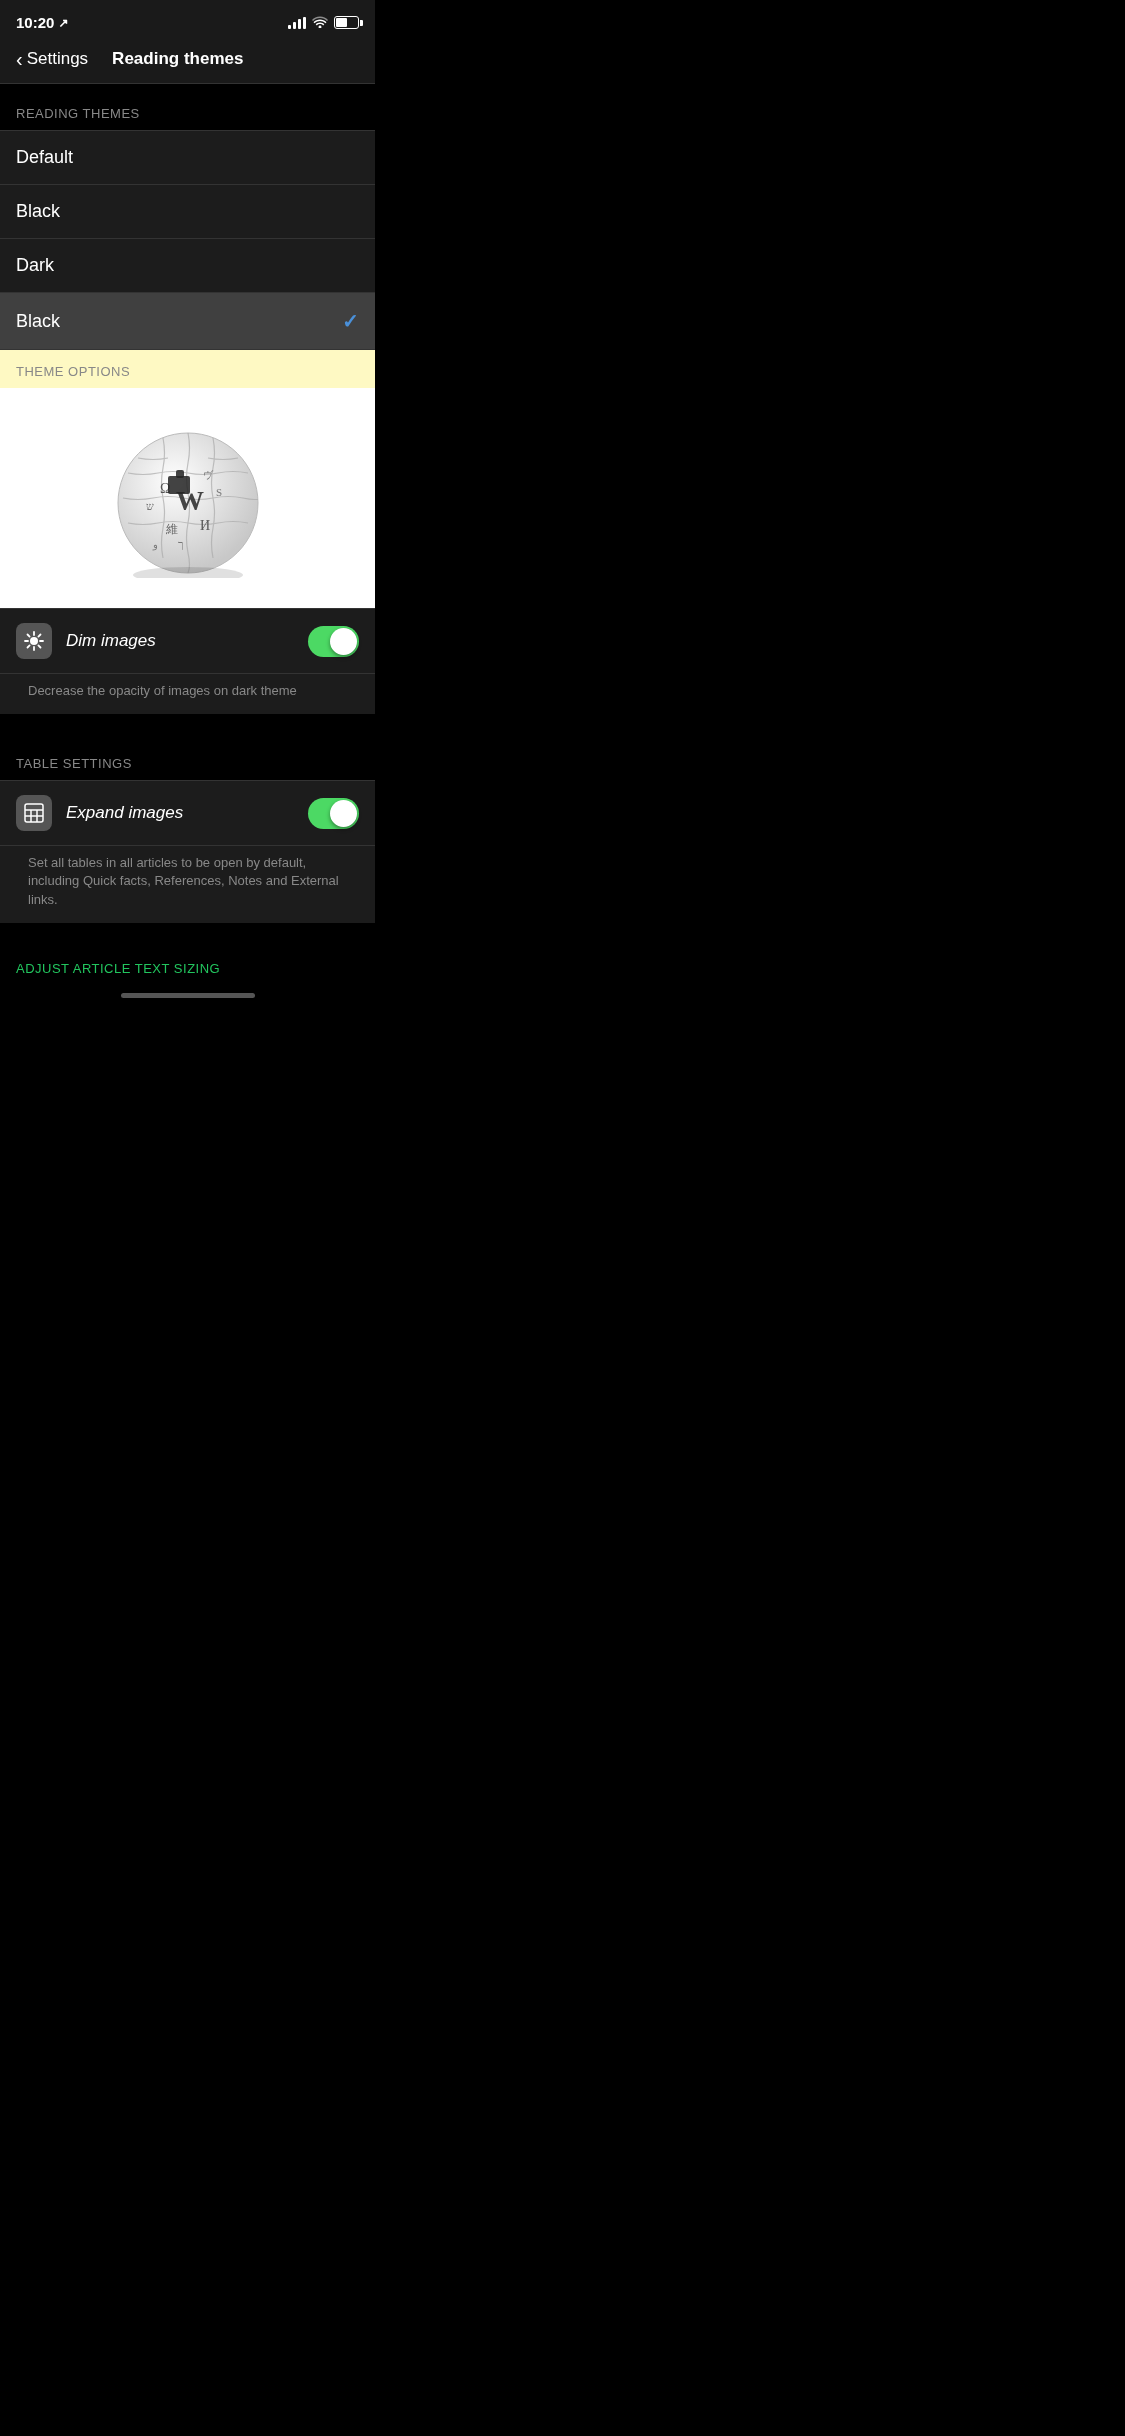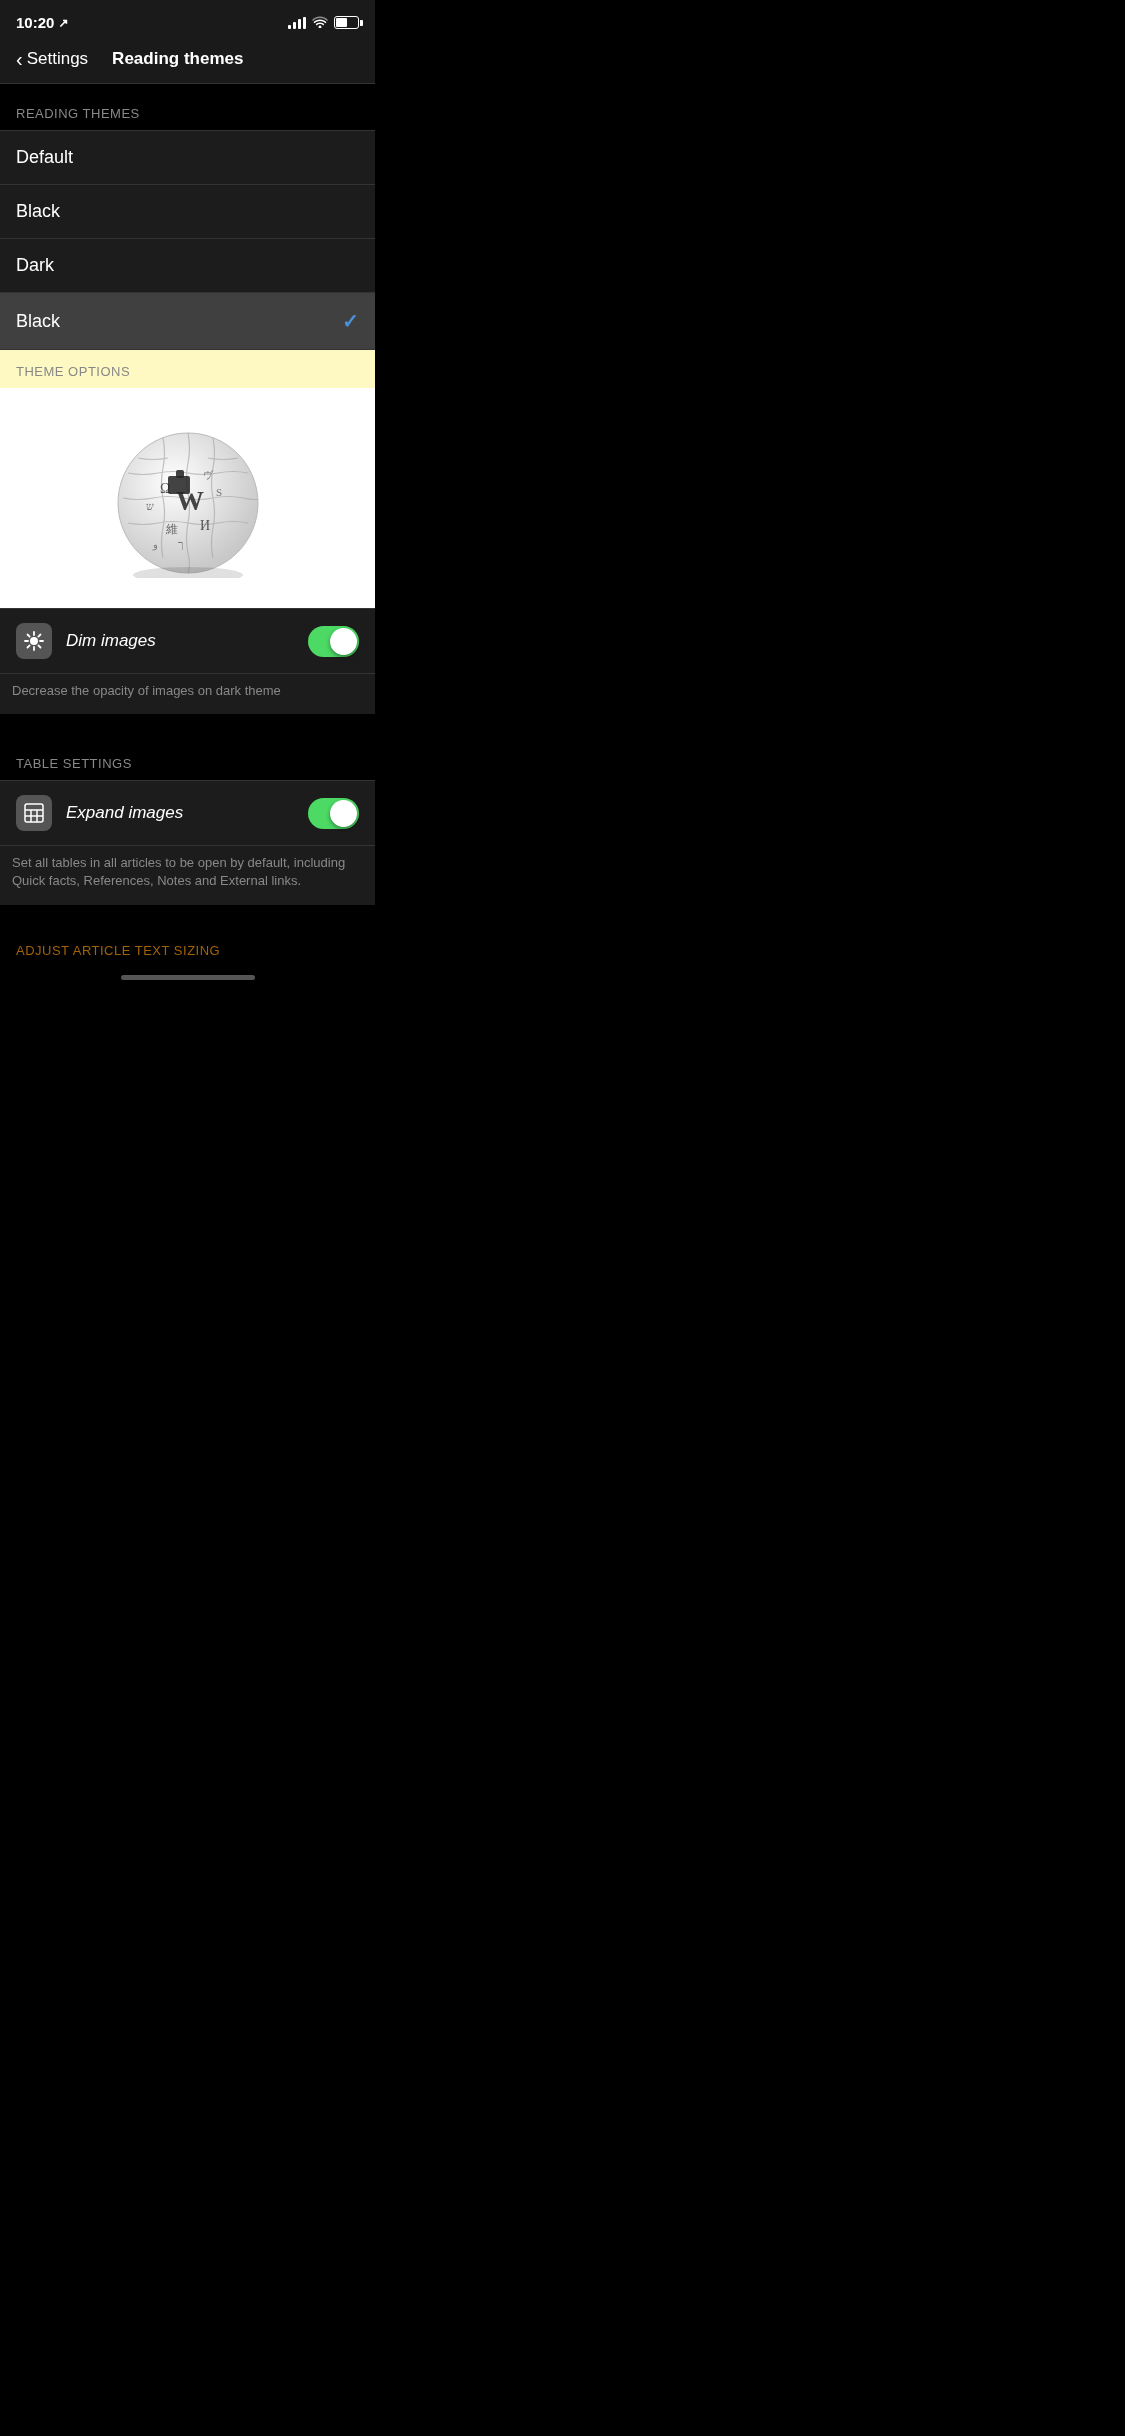--- a/index.html
+++ b/index.html
@@ -229,21 +229,21 @@
     }
 
     .setting-label {
       font-size: 17px;
       color: #fff;
     }
 
     .setting-description {
       font-size: 13px;
       color: #888;
-      padding: 8px 12px 14px;
+      padding: 8px 28px 14px;
       background: #1c1c1c;
       line-height: 1.4;
     }
 
     
     .toggle {
       width: 51px;
       height: 31px;
       border-radius: 16px;
       position: relative;
@@ -277,21 +277,21 @@
     }
 
     
     .bottom-section {
       padding: 16px 16px 8px;
       background: #000;
     }
 
     .bottom-section span {
       font-size: 13px;
-      color: #a16207;
+      color: #22c55e;
       text-transform: uppercase;
       letter-spacing: 0.5px;
     }
 
     
     .home-indicator {
       display: flex;
       justify-content: center;
       padding: 8px 0;
       background: #000;

